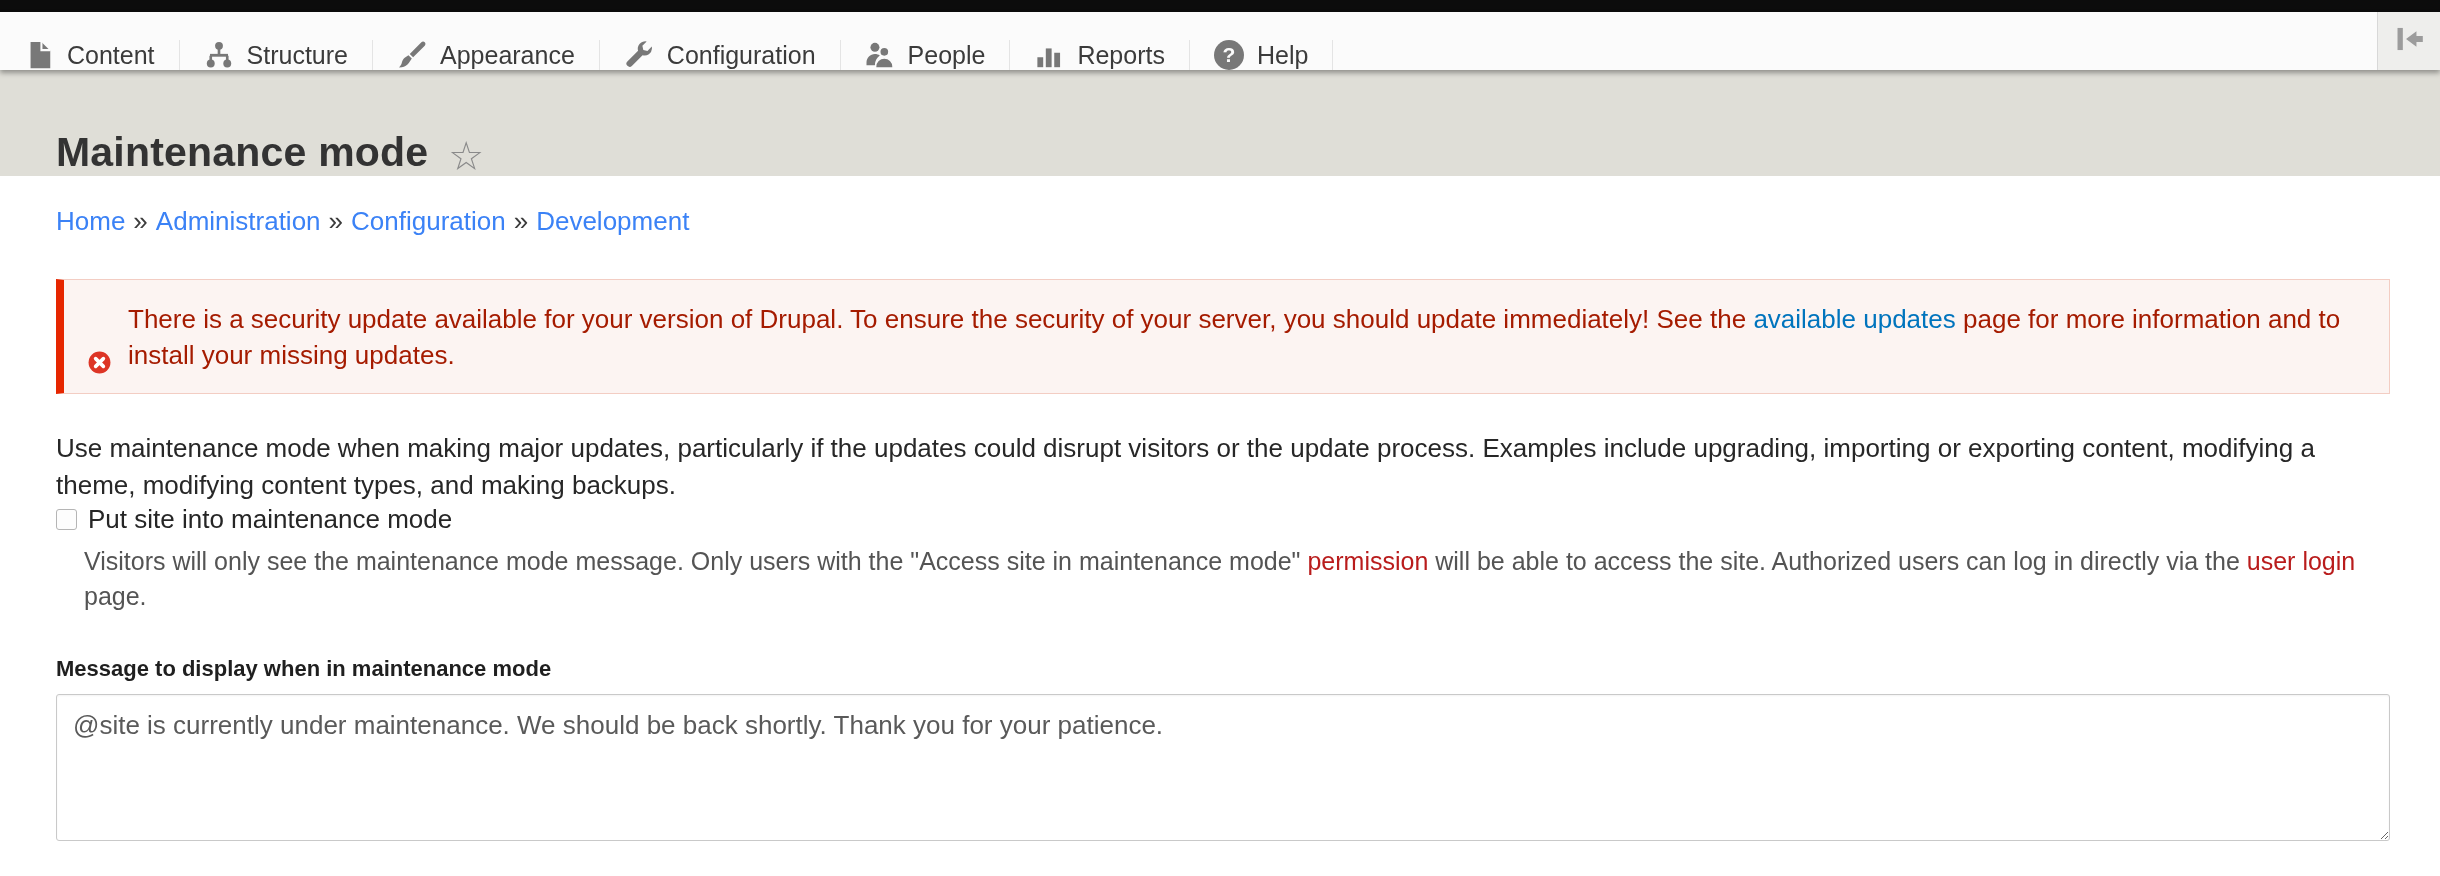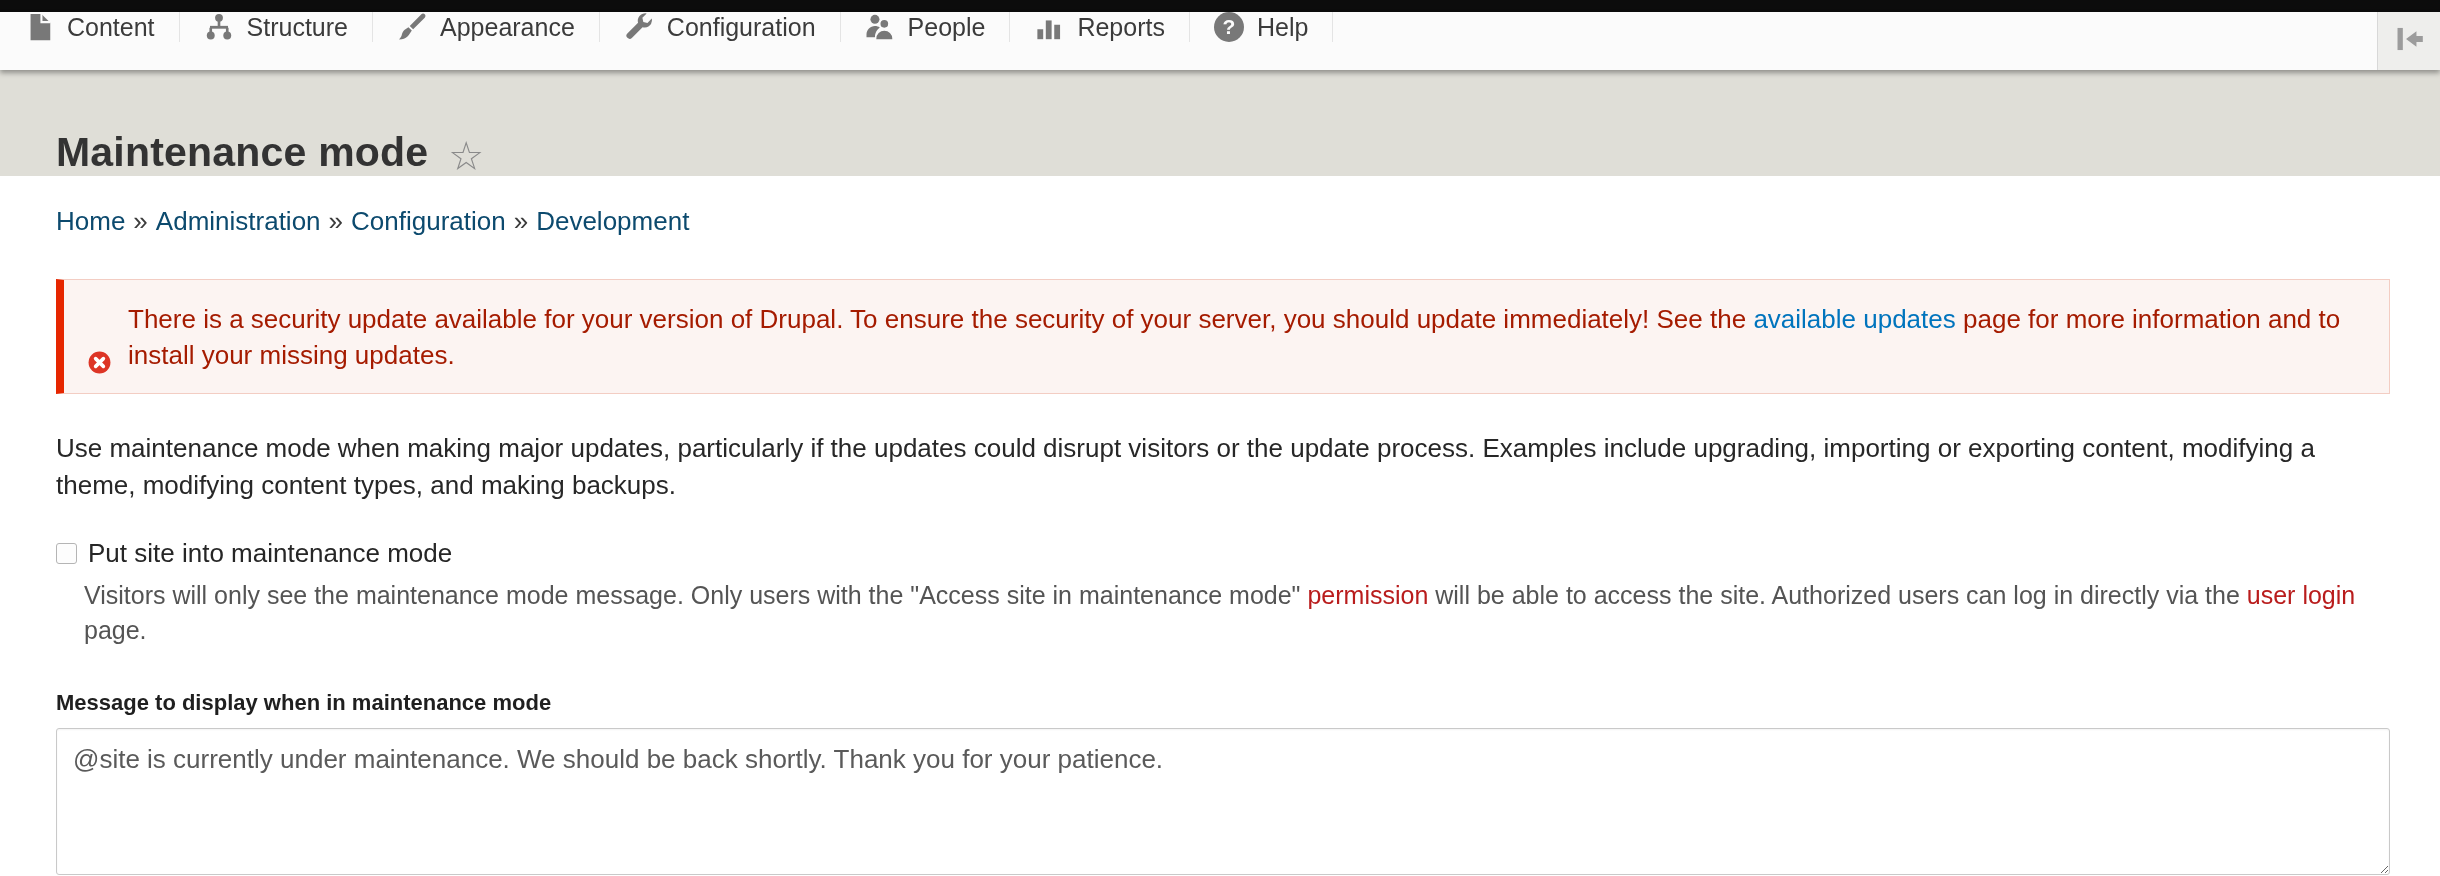--- a/index.html
+++ b/index.html
@@ -14,21 +14,21 @@
 
   
   .top-strip { height: 12px; background: #0c0c0c; }
 
   
   .toolbar {
     position: relative;
     height: 58px;
     background: #fbfbfb;
     display: flex;
-    align-items: flex-start;
+    align-items: flex-end;
     box-shadow: 0 3px 5px rgba(0,0,0,0.35);
     z-index: 5;
   }
   .toolbar .tab {
     display: flex; align-items: center;
     gap: 13px;
     padding: 0 24px;
     border-right: 1px solid #e4e4e4;
     color: #3b3b3b;
     font-size: 25px;
@@ -76,21 +76,21 @@
   }
 
   
   .main { padding: 0 50px 0 56px; }
 
   .breadcrumb {
     padding-top: 30px;
     font-size: 26px;
     color: #444444;
   }
-  .breadcrumb a { color: #0c4a6e; text-decoration: none; cursor: pointer; }
+  .breadcrumb a { color: #3b82f6; text-decoration: none; cursor: pointer; }
   .breadcrumb .sep { margin: 0 8px; color: #3c3c3c; }
 
   .messages-error {
     margin-top: 42px;
     background: #fcf4f2;
     border: 1px solid #f3cdc3;
     border-left: 8px solid #e62600;
     padding: 21px 30px 19px 0;
     display: flex;
     align-items: flex-end;
@@ -104,21 +104,20 @@
   .messages-error a { color: #0074bd; text-decoration: none; cursor: pointer; }
 
   .intro {
     margin: 36px 0 0 0;
     font-size: 26px;
     line-height: 1.42;
     color: #272727;
   }
 
   .checkbox-row {
-    margin-top: 34px;
     display: flex; align-items: center;
   }
   .checkbox-row input[type="checkbox"] {
     appearance: none; -webkit-appearance: none;
     width: 21px; height: 21px;
     border: 1px solid #b5b5b5;
     border-radius: 3px;
     background: #fdfdfd;
     margin: 0 11px 0 0;
     cursor: pointer;

